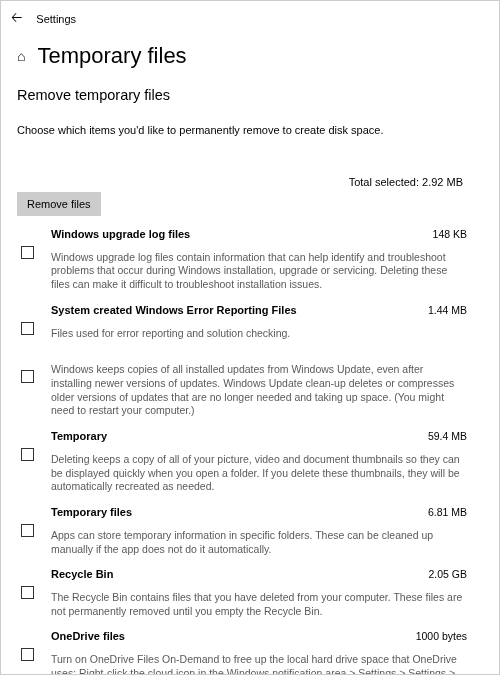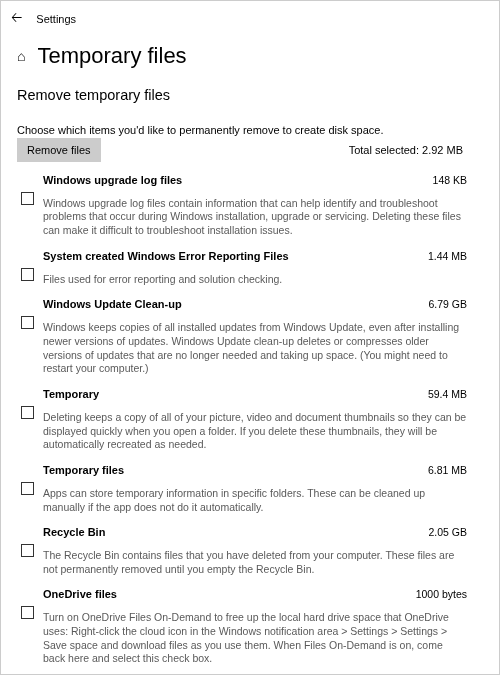--- a/index.html
+++ b/index.html
@@ -23,44 +23,46 @@
   .content { padding: 6px 16px 16px 16px; }
   .page-header {
     display: flex;
     align-items: center;
     gap: 12px;
     margin-bottom: 18px;
   }
   .home-icon { font-size: 14px; cursor: pointer; }
   .page-title { font-size: 22px; font-weight: 400; }
   .section-title { font-size: 14.5px; font-weight: 400; margin-bottom: 20px; }
-  .section-desc { font-size: 11px; color: #000; line-height: 1.35; max-width: 380px;}
+  .section-desc { font-size: 11px; color: #000; margin-bottom: 10px; line-height: 1.35; max-width: 380px;}
   .action-row {
     display: flex;
     align-items: center;
     margin-bottom: 12px;
   }
   .remove-btn {
     background: #ccc;
     border: none;
     font-size: 11px;
     padding: 6px 10px;
     cursor: pointer;
+    margin-top: 44px;
   }
   .total-selected {
     font-size: 11px;
     margin-left: auto;
     margin-right: 20px;
   }
   .items { }
   .item {
     display: flex;
     align-items: flex-start;
     margin-bottom: 12px;
     padding-right: 16px;
+    gap: 8px;
   }
   .checkbox-col {
     width: 26px;
     display: flex;
     justify-content: flex-start;
     padding-top: 18px;
     padding-left: 4px;
   }
   .checkbox {
     width: 13px;
@@ -129,24 +131,20 @@
             <span class="item-size">1.44 MB</span>
           </div>
           <div class="item-desc">Files used for error reporting and solution checking.</div>
         </div>
       </div>
       <div class="item">
         <div class="checkbox-col">
           <div class="checkbox"></div>
         </div>
         <div class="item-body">
-          <div class="item-head">
-            <span class="item-title">Windows Update Clean-up</span>
-            <span class="item-size">6.79 GB</span>
-          </div>
           <div class="item-desc">Windows keeps copies of all installed updates from Windows Update, even after installing newer versions of updates. Windows Update clean-up deletes or compresses older versions of updates that are no longer needed and taking up space. (You might need to restart your computer.)</div>
         </div>
       </div>
       <div class="item">
         <div class="checkbox-col">
           <div class="checkbox"></div>
         </div>
         <div class="item-body">
           <div class="item-head">
             <span class="item-title">Temporary</span>

